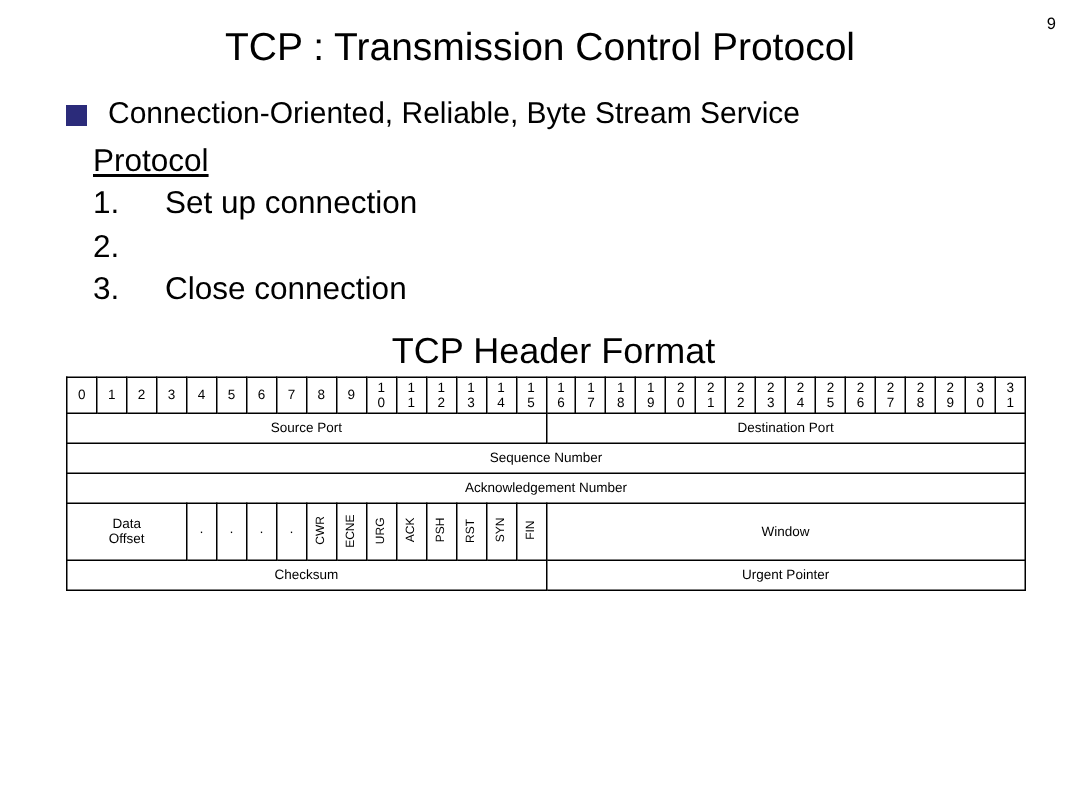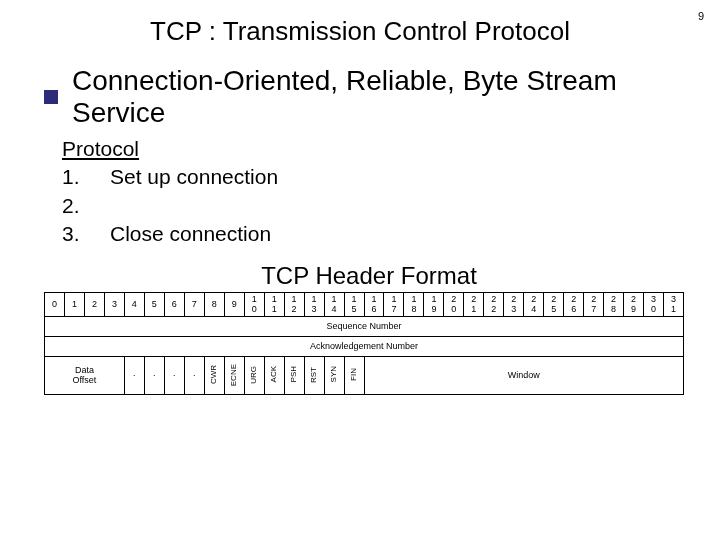--- a/index.html
+++ b/index.html
@@ -31,21 +31,21 @@
     margin-left: 18px;
     margin-bottom: 6px;
   }
   .bullet-sq {
     width: 14px;
     height: 14px;
     background: #2b2b7a;
     flex: 0 0 auto;
   }
   .bullet-text {
-    font-size: 28px;
+    font-size: 20px;
   }
   .proto-block {
     margin-left: 36px;
     font-size: 21px;
     line-height: 1.35;
   }
   .proto-head { text-decoration: underline; }
   .proto-row { display: flex; gap: 24px; }
   .proto-row .num { width: 24px; }
   .subhead {
@@ -139,20 +139,24 @@
     <td>2<br>4</td>
     <td>2<br>5</td>
     <td>2<br>6</td>
     <td>2<br>7</td>
     <td>2<br>8</td>
     <td>2<br>9</td>
     <td>3<br>0</td>
     <td>3<br>1</td>
   </tr>
   <tr>
+    <td colspan="16">Source Port</td>
+    <td colspan="16">Destination Port</td>
+  </tr>
+  <tr>
     <td colspan="32">Sequence Number</td>
   </tr>
   <tr>
     <td colspan="32">Acknowledgement Number</td>
   </tr>
   <tr style="height:38px">
     <td colspan="4" class="do">Data<br>Offset</td>
     <td>·</td>
     <td>·</td>
     <td>·</td>
@@ -160,14 +164,18 @@
     <td><span class="vlabel">CWR</span></td>
     <td><span class="vlabel">ECNE</span></td>
     <td><span class="vlabel">URG</span></td>
     <td><span class="vlabel">ACK</span></td>
     <td><span class="vlabel">PSH</span></td>
     <td><span class="vlabel">RST</span></td>
     <td><span class="vlabel">SYN</span></td>
     <td><span class="vlabel">FIN</span></td>
     <td colspan="16">Window</td>
   </tr>
+  <tr>
+    <td colspan="16">Checksum</td>
+    <td colspan="16">Urgent Pointer</td>
+  </tr>
 </tbody>
   </table>
 
 </body></html>

